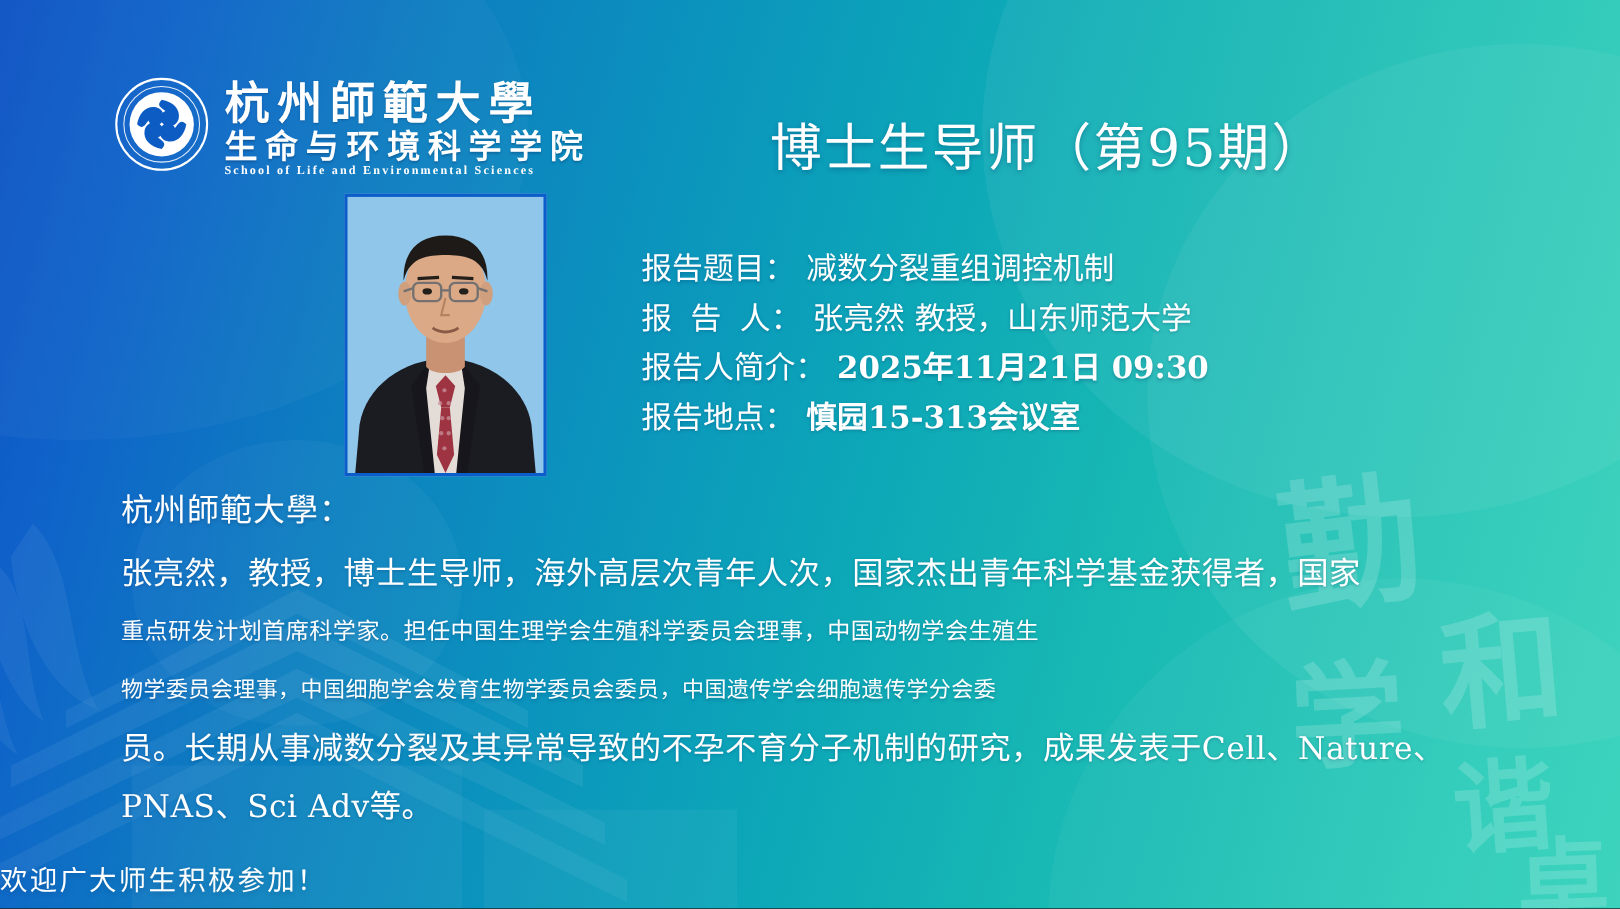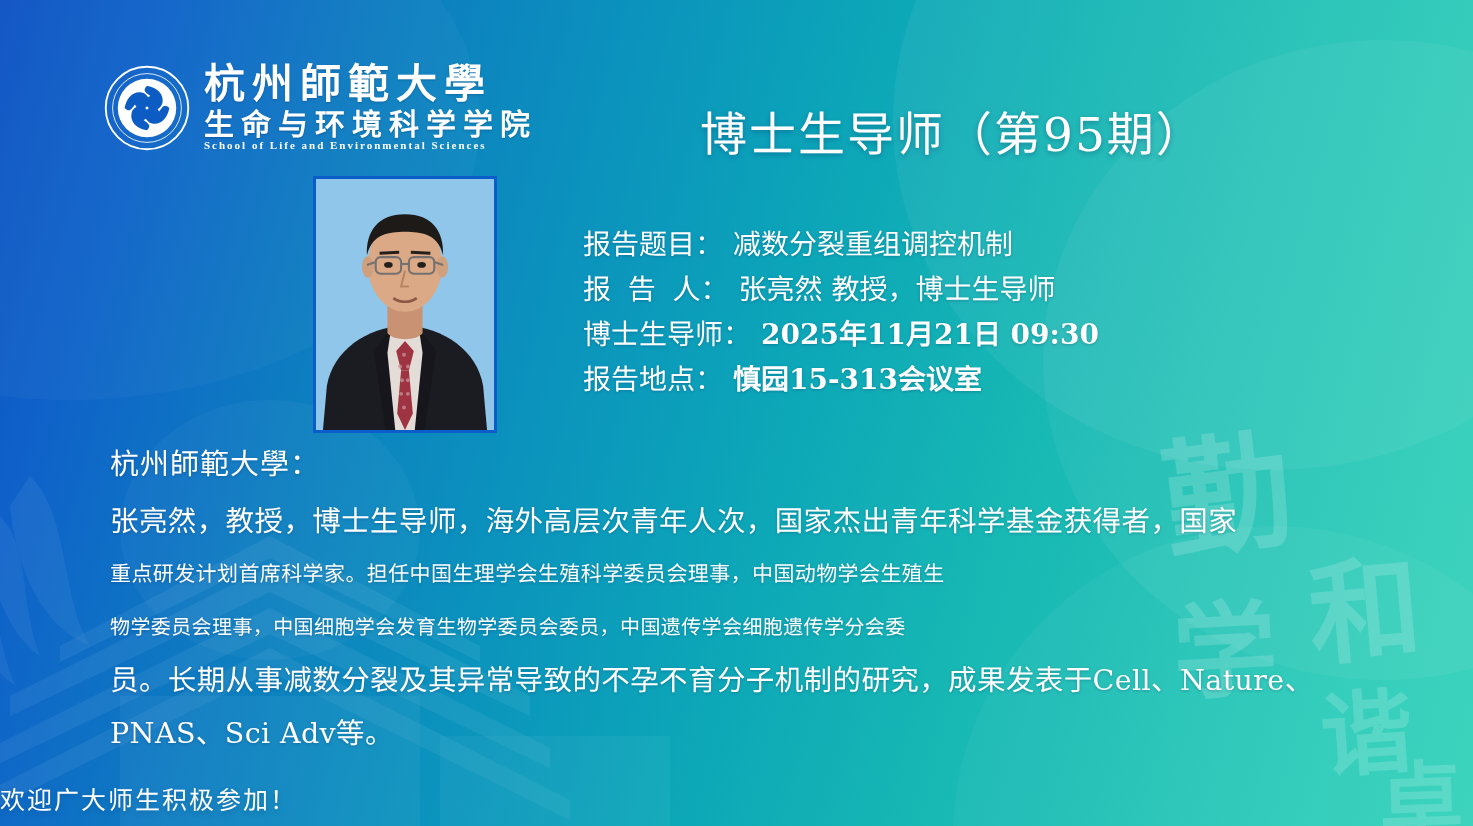--- a/index.html
+++ b/index.html
@@ -78,20 +78,21 @@
     position:absolute;left:104px;top:64px;
     display:flex;align-items:center;gap:14px;
   }
   .brand-emblem{width:86px;height:86px;flex:0 0 auto;}
   .brand-words{display:flex;flex-direction:column;line-height:1;}
   .brand-cn-1{
     font-size:41px;font-weight:700;color:#fff;letter-spacing:7px;
     font-family:"DejaVu Serif","Liberation Serif",serif;
     text-shadow:0 1px 2px rgba(0,40,90,.30);
     white-space:nowrap;
+    margin-top:10px;
   }
   .brand-cn-2{
     font-size:30px;font-weight:700;color:#fff;letter-spacing:7px;
     margin-top:5px;
     font-family:"DejaVu Serif","Liberation Serif",serif;
     text-shadow:0 1px 2px rgba(0,40,90,.30);
     white-space:nowrap;
   }
   .brand-en{
     font-size:11px;font-weight:700;color:#fff;letter-spacing:2.0px;
@@ -286,25 +287,25 @@
 
   <div class="info">
 
     <div class="info-row">
       <span class="info-label">报告题目：</span>
       <span class="info-value">减数分裂重组调控机制</span>
     </div>
 
     <div class="info-row">
       <span class="info-label spaced">报 告 人：</span>
-      <span class="info-value">张亮然 教授，博士生导师</span>
+      <span class="info-value">张亮然 教授，山东师范大学</span>
     </div>
 
     <div class="info-row">
-      <span class="info-label">博士生导师：</span>
+      <span class="info-label">报告人简介：</span>
       <span class="info-value latin">2025年11月21日  09:30</span>
     </div>
 
     <div class="info-row">
       <span class="info-label">报告地点：</span>
       <span class="info-value latin">慎园15-313会议室</span>
     </div>
   </div>
 
   <div class="bio">

